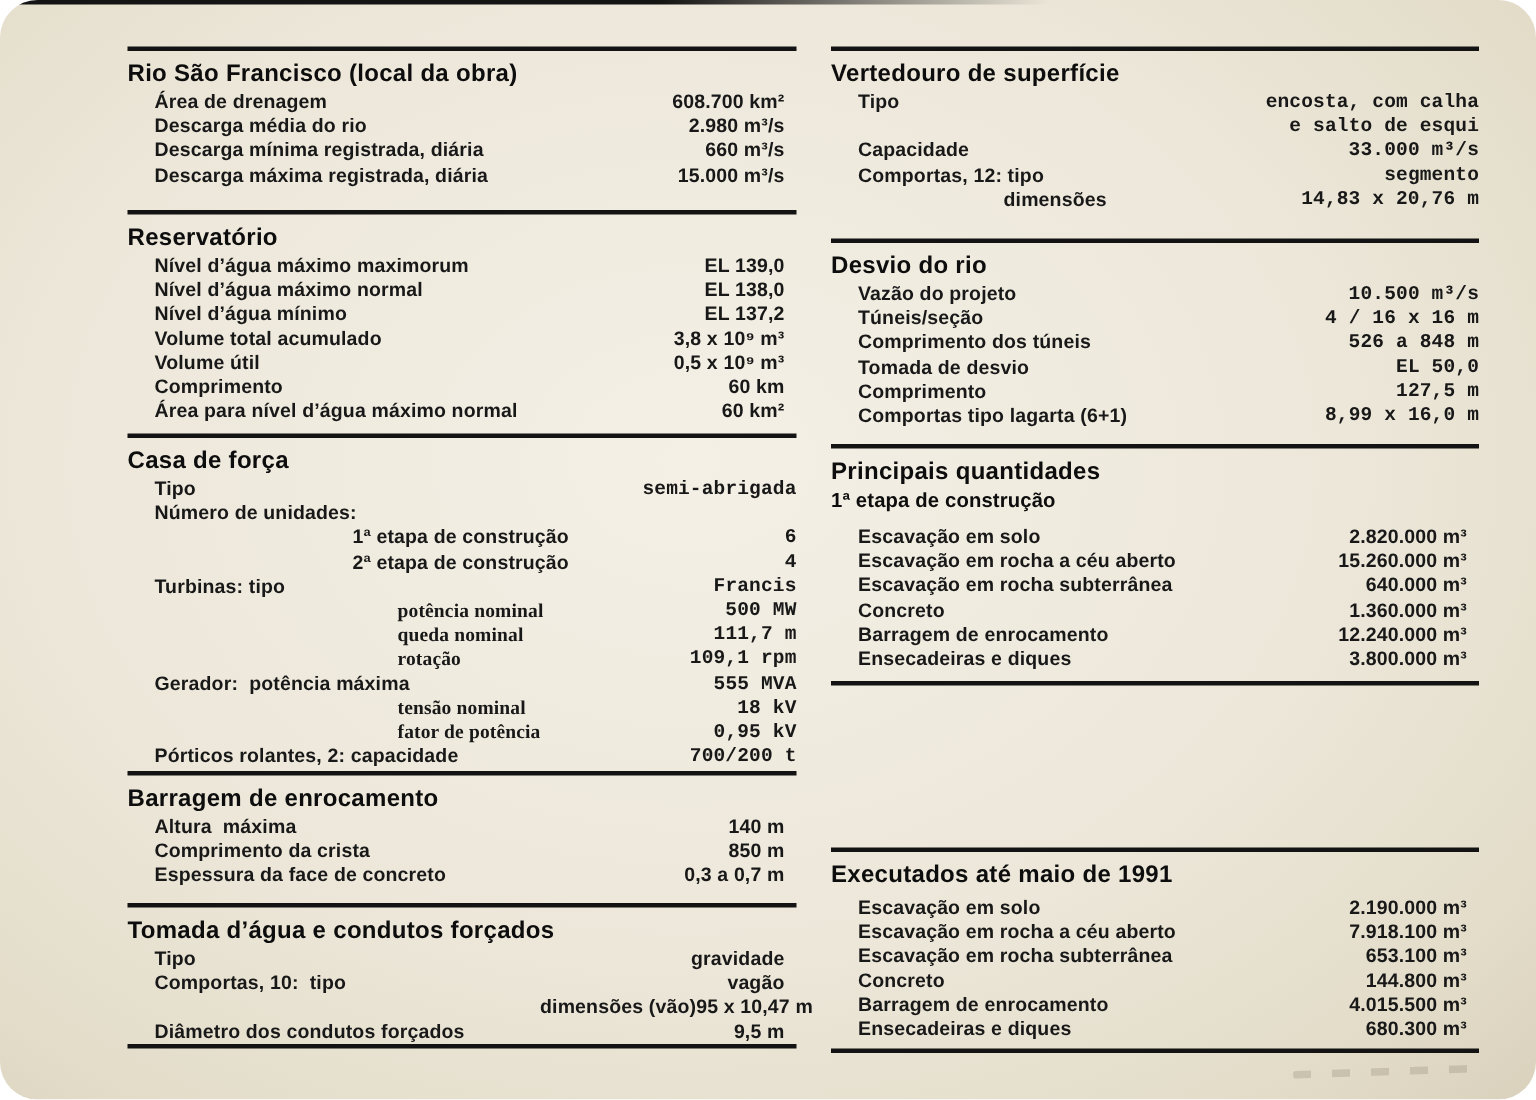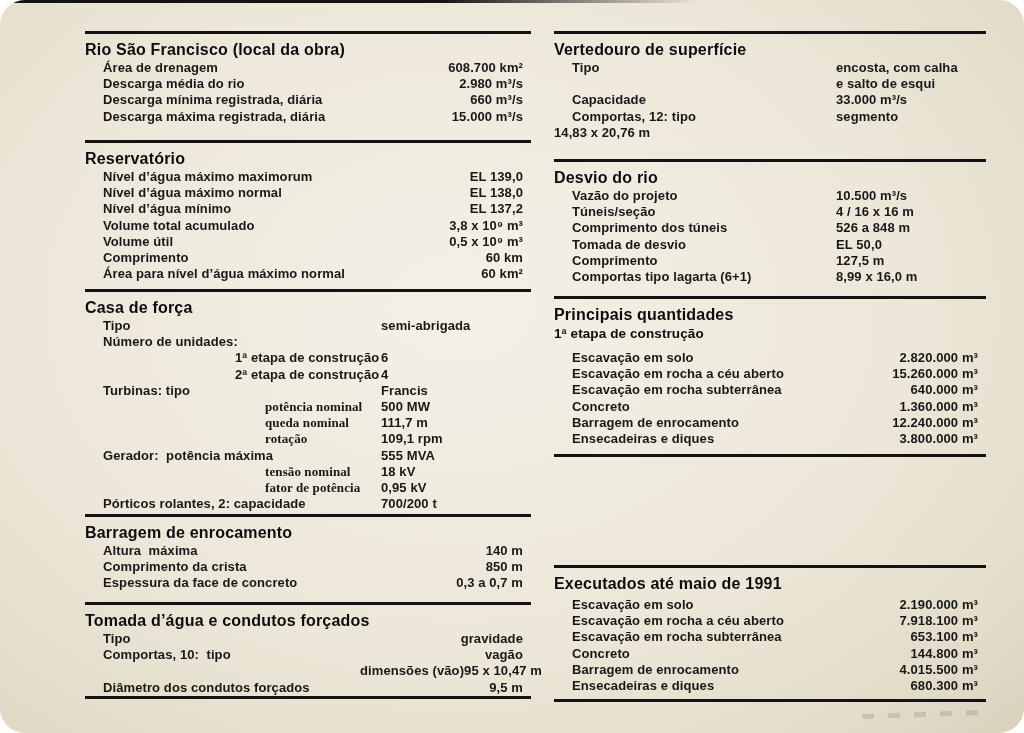--- a/index.html
+++ b/index.html
@@ -34,21 +34,21 @@
   .rows{margin:0;}
   .rows.gap-sm{margin-top:4px;}
   .rows.gap-md{margin-top:8px;}
   .row{display:flex;font-size:13px;line-height:16.2px;font-weight:700;letter-spacing:.1px;color:#181818;}
   .lbl{flex:1 1 auto;white-space:pre;padding-left:18px;}
   .lbl.ind1{padding-left:115px;}
   .lbl.ind2{padding-left:150px;}
   .lbl.ind3{padding-left:180px;font-family:Liberation Serif, serif;}
   .lbl.ind4{padding-left:275px;}
   .val{flex:0 0 auto;text-align:left;white-space:pre-line;padding-right:8px;}
-  .val-center .val{flex:0 0 150px;text-align:left;padding-right:0;}
+  .val-center .val{flex:0 0 150px;text-align:right;padding-right:0;font-family:Liberation Mono, monospace;}
   .rule-close{position:absolute;height:3px;background:#131313;width:100%;}
   .pencil-smudge{
     position:absolute;left:862px;top:712px;width:120px;height:5px;opacity:.35;
     background:repeating-linear-gradient(90deg,rgba(110,100,85,.6) 0 12px,transparent 12px 26px);
     transform:rotate(-2deg);border-radius:2px;
   }
 </style>
 </head>
 <body>
 
@@ -222,20 +222,21 @@
           </div>
           <div class="row">
             <span class="lbl">Capacidade</span>
             <span class="val">33.000 m³/s</span>
           </div>
           <div class="row">
             <span class="lbl">Comportas, 12: tipo</span>
             <span class="val">segmento</span>
           </div>
           <div class="row">
+            <span class="lbl ind1">dimensões</span>
             <span class="val">14,83 x 20,76 m</span>
           </div>
         </div>
     </div>
 
     <div class="section val-center" style="top:159px">
       <h2>Desvio do rio</h2>
       <div class="rows">
           <div class="row">
             <span class="lbl">Vazão do projeto</span>

